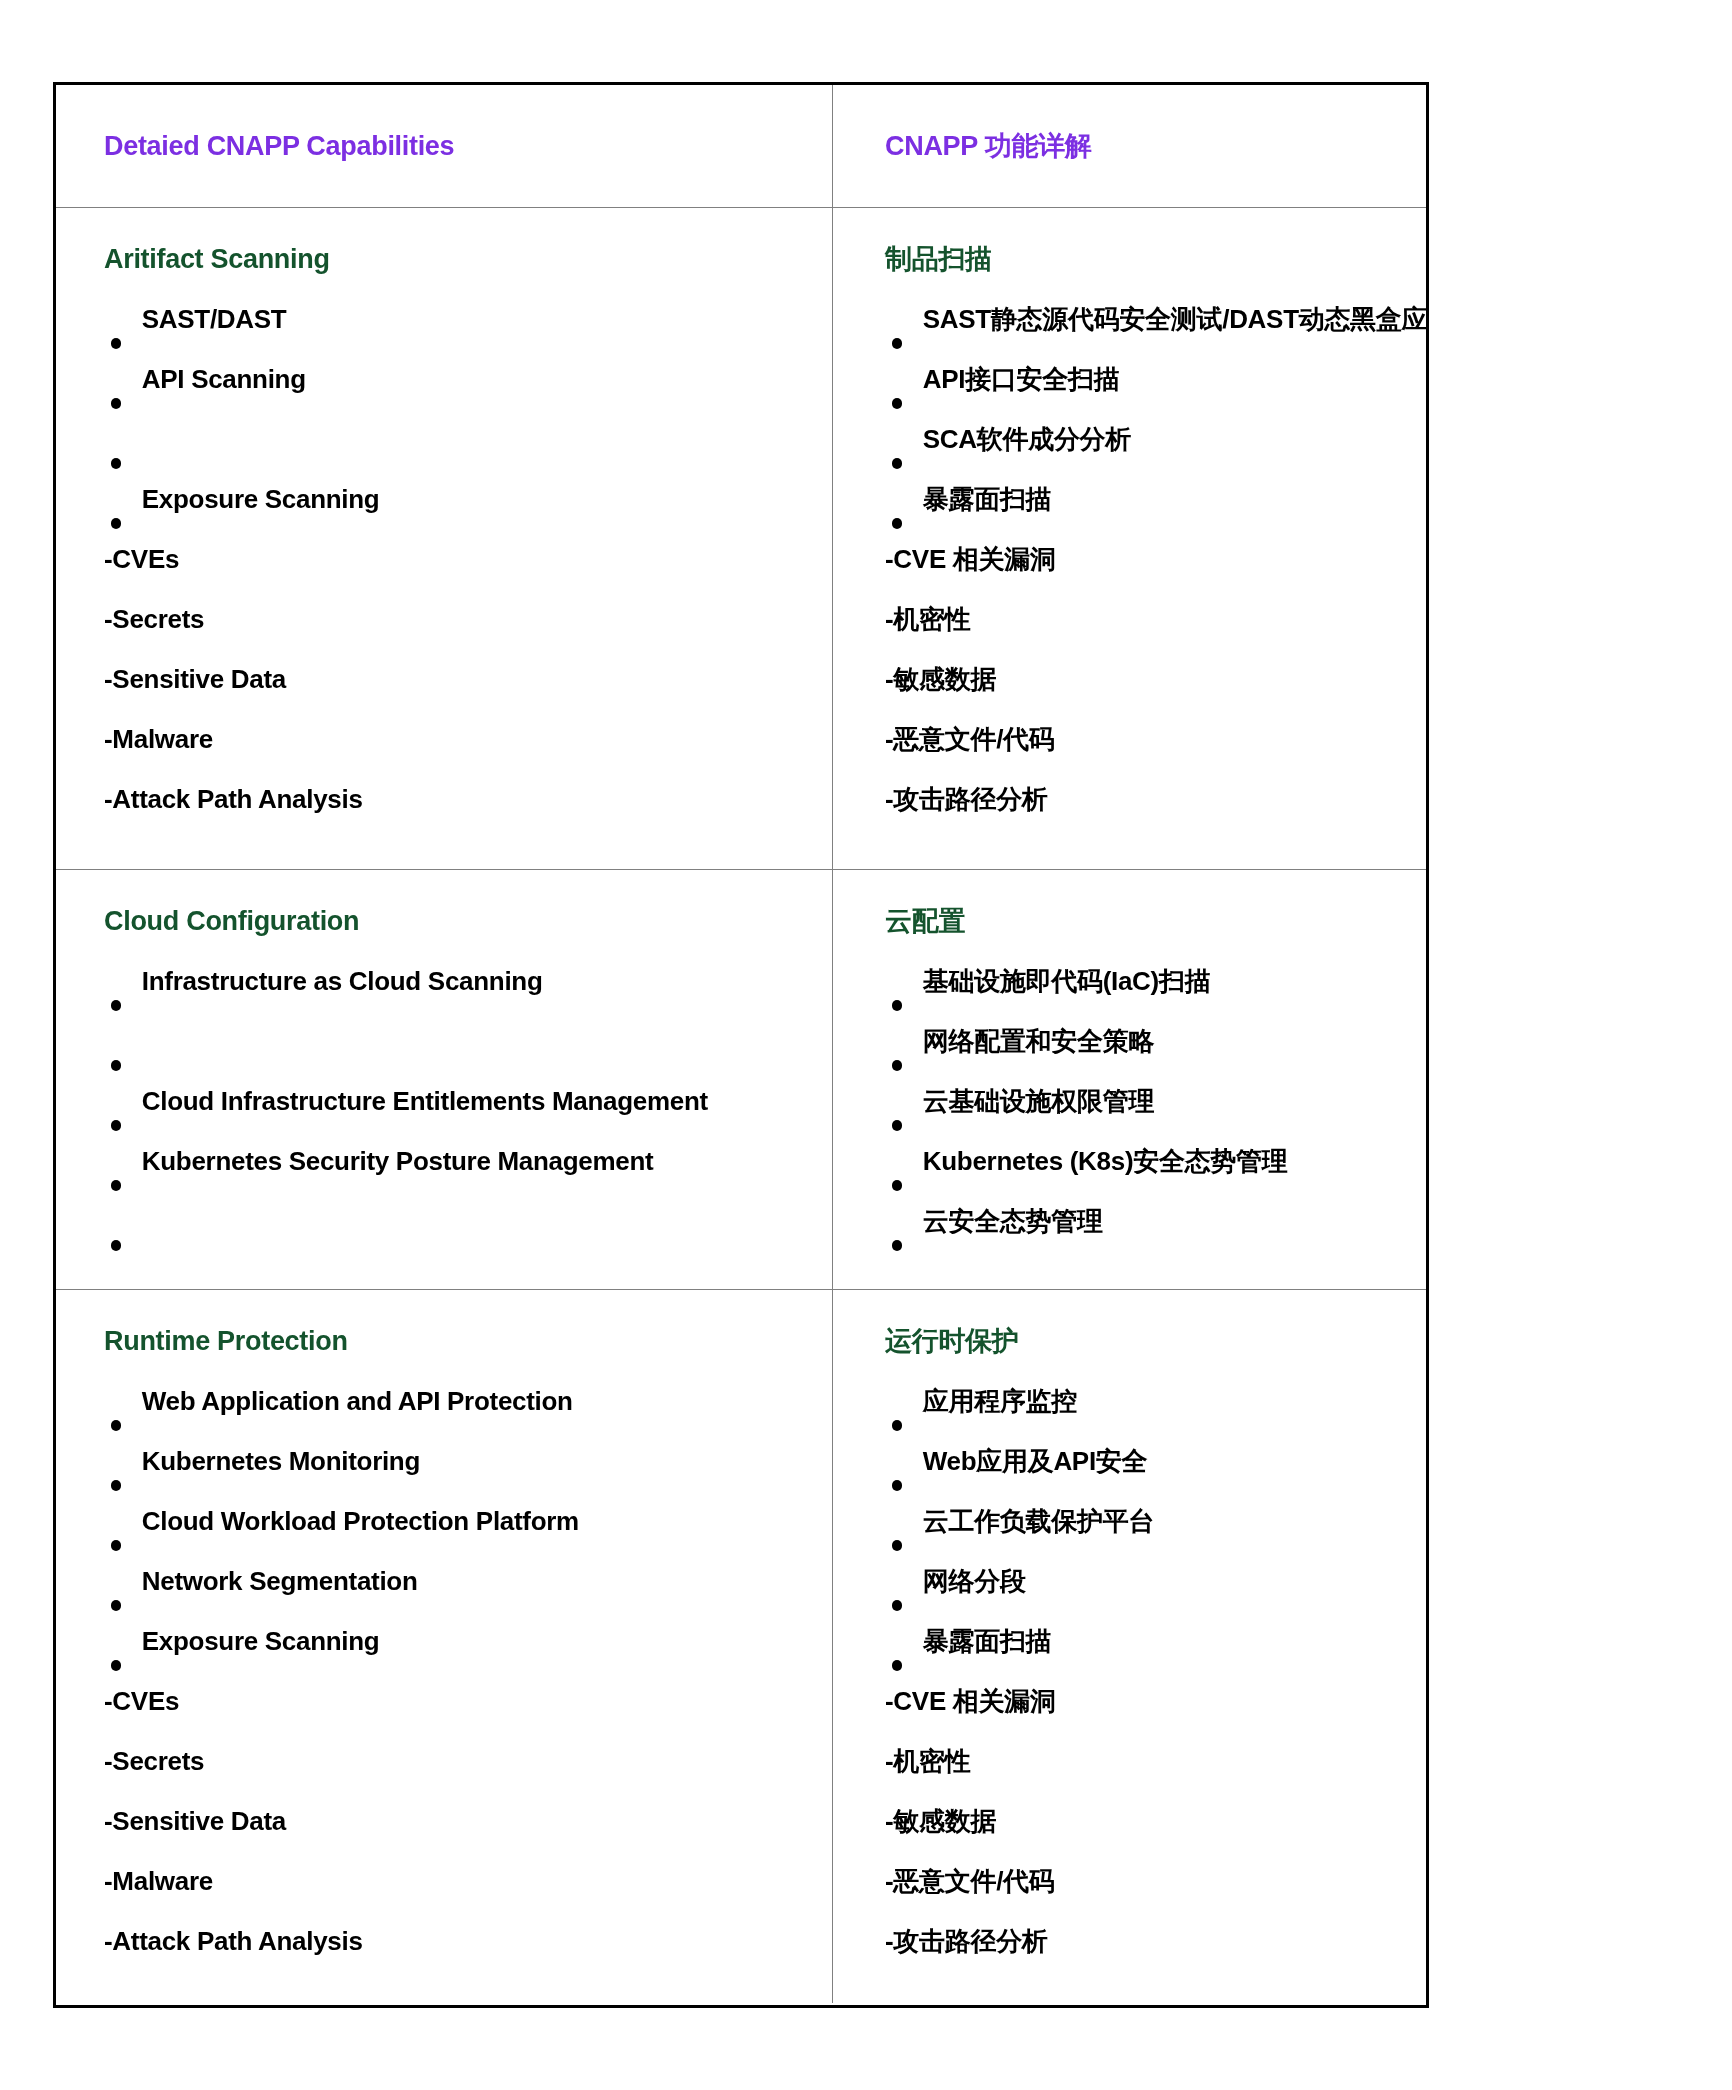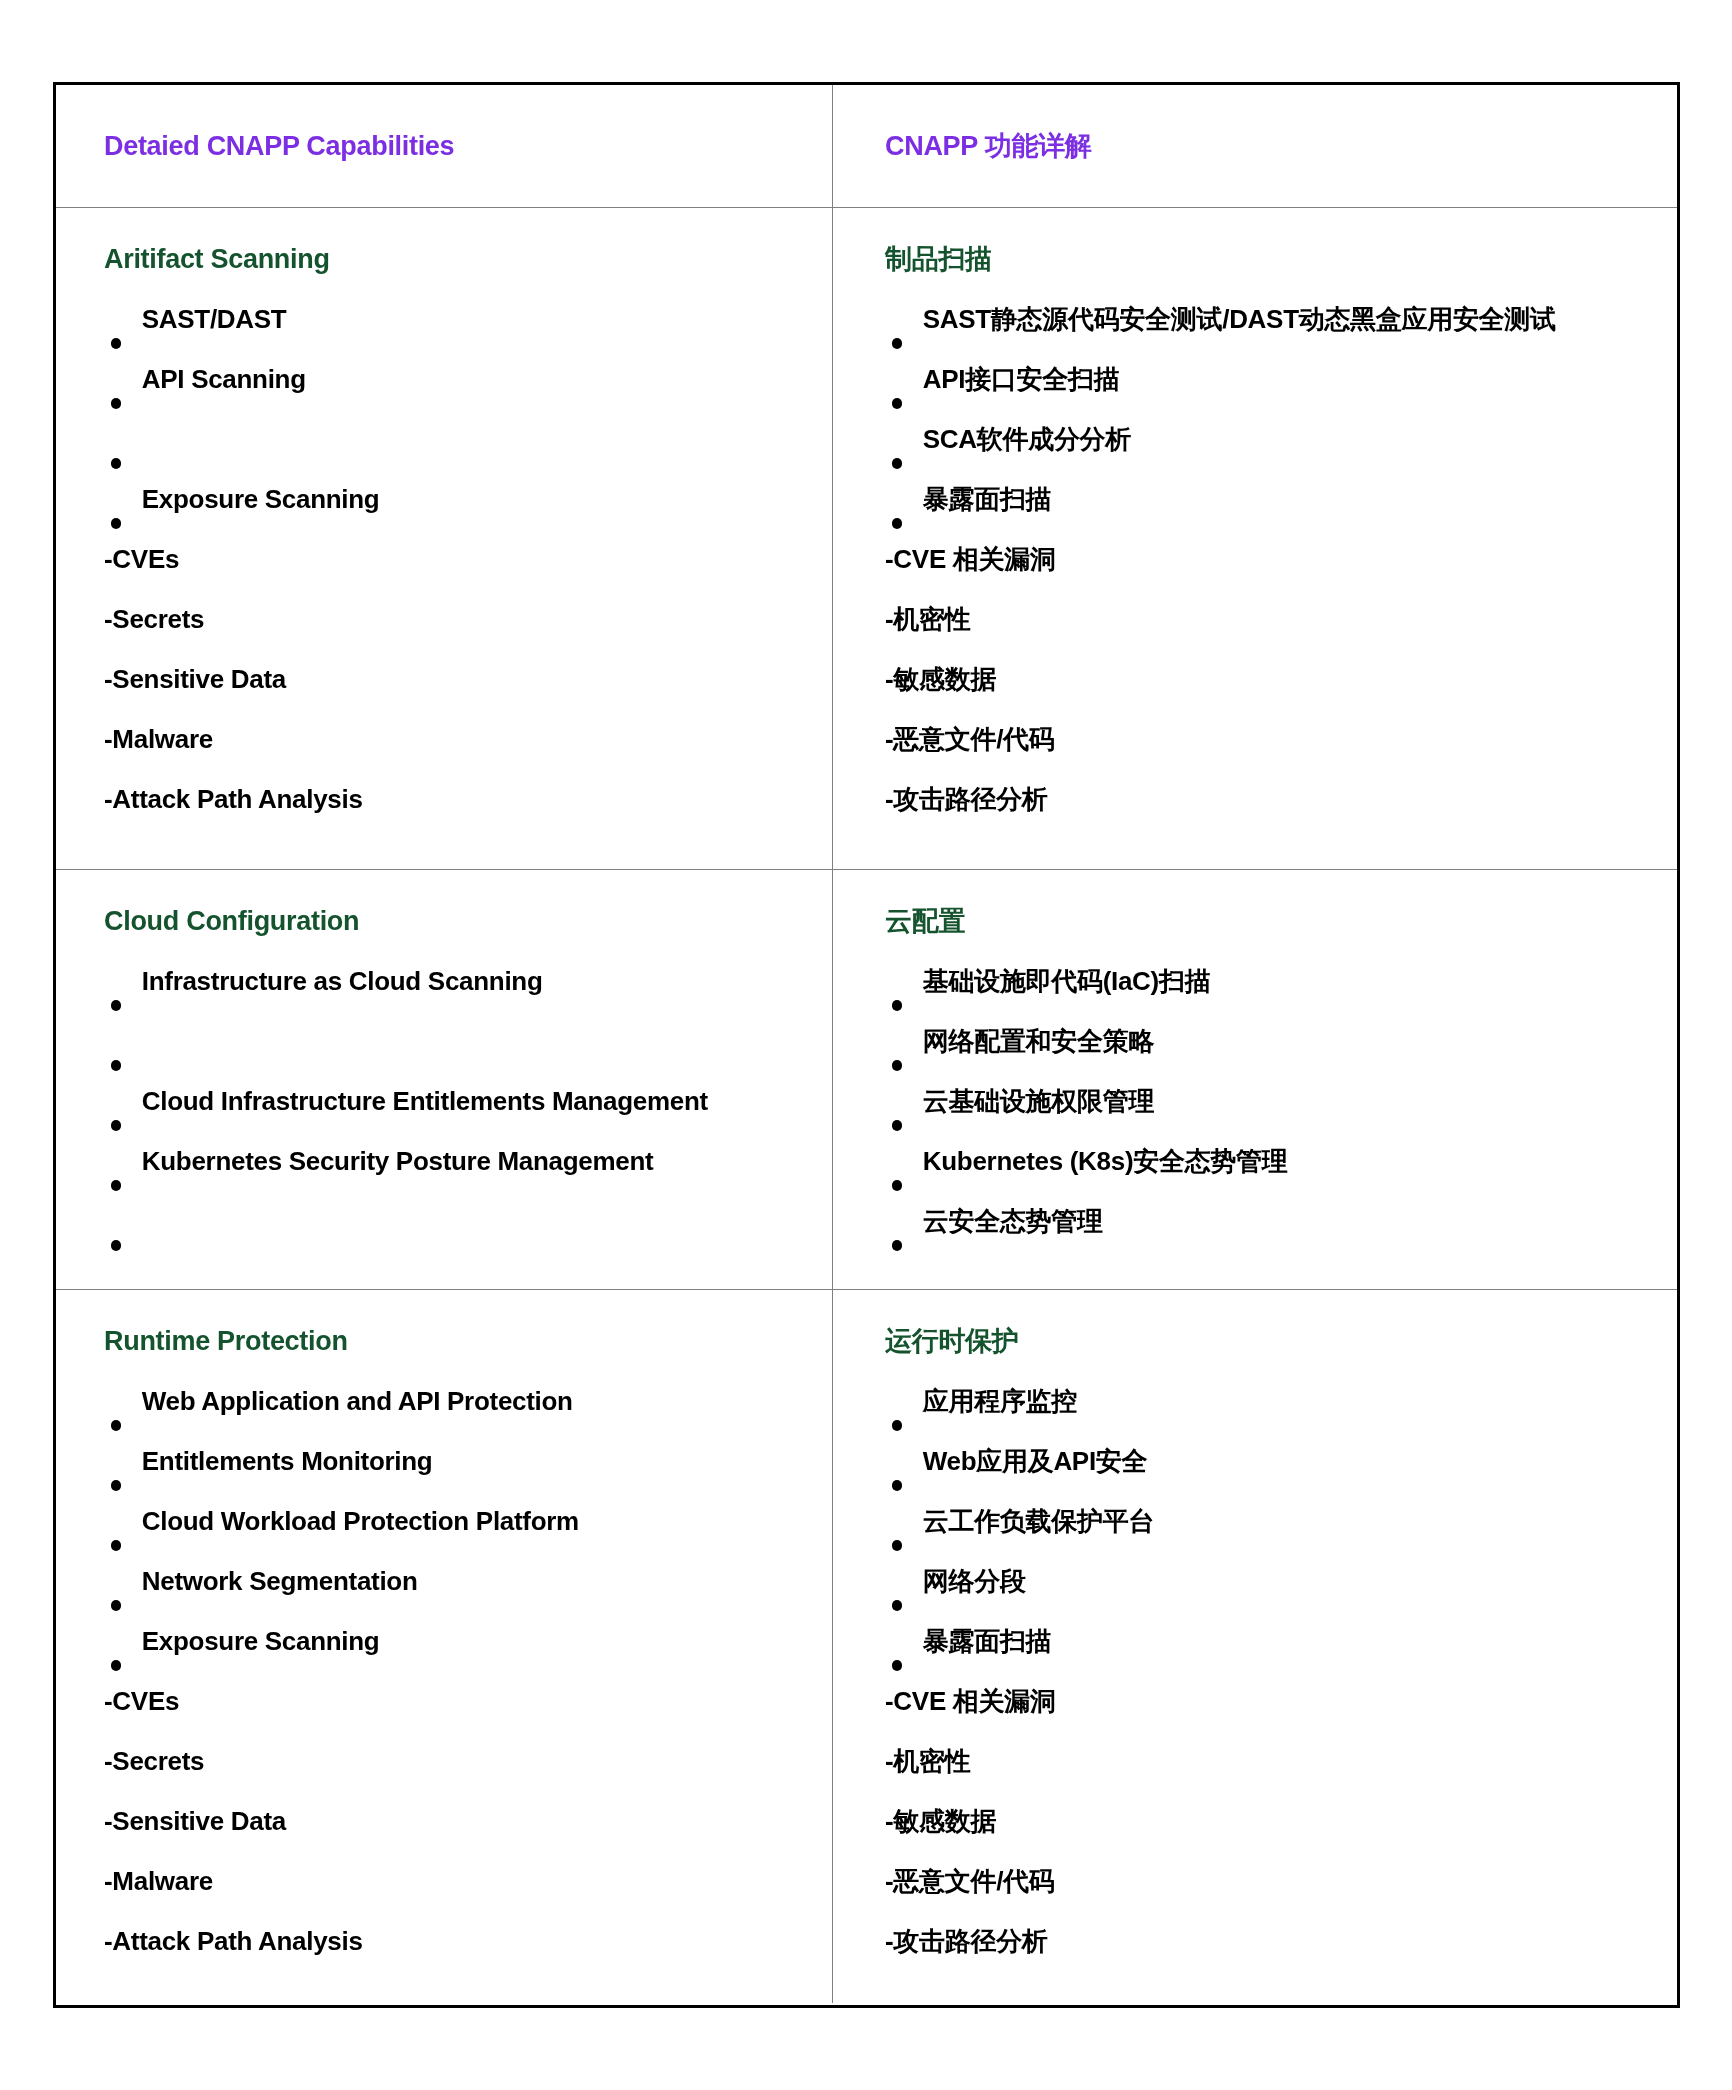--- a/index.html
+++ b/index.html
@@ -12,21 +12,21 @@
     width: 1733px;
     height: 2091px;
     background: #ffffff;
     font-family: "Liberation Sans", "DejaVu Sans", sans-serif;
     color: #000000;
   }
   .cnapp-table {
     position: absolute;
     left: 53px;
     top: 82px;
-    width: 1627px;
+    width: 1376px;
     height: 1926px;
     box-sizing: border-box;
     border: 3.4px solid #000000;
     background: #ffffff;
     display: grid;
     grid-template-columns: 777px 1fr;
     grid-template-rows: 122px 662px 420px 714px;
   }
   .cell {
     box-sizing: border-box;
@@ -212,21 +212,21 @@
   </div>
       </div>
       <div class="cell section-cell row-divider col-left">
     <div class="section-title">Runtime Protection</div>
   <div class="item bullet-item">
     <span class="dot"></span>
     <span class="item-text">Web Application and API Protection</span>
   </div>
         <div class="item bullet-item">
     <span class="dot"></span>
-    <span class="item-text">Entitlements Monitoring</span>
+    <span class="item-text">Kubernetes Monitoring</span>
   </div>
         <div class="item bullet-item">
     <span class="dot"></span>
     <span class="item-text">Cloud Workload Protection Platform</span>
   </div>
         <div class="item bullet-item">
     <span class="dot"></span>
     <span class="item-text">Network Segmentation</span>
   </div>
         <div class="item bullet-item">

